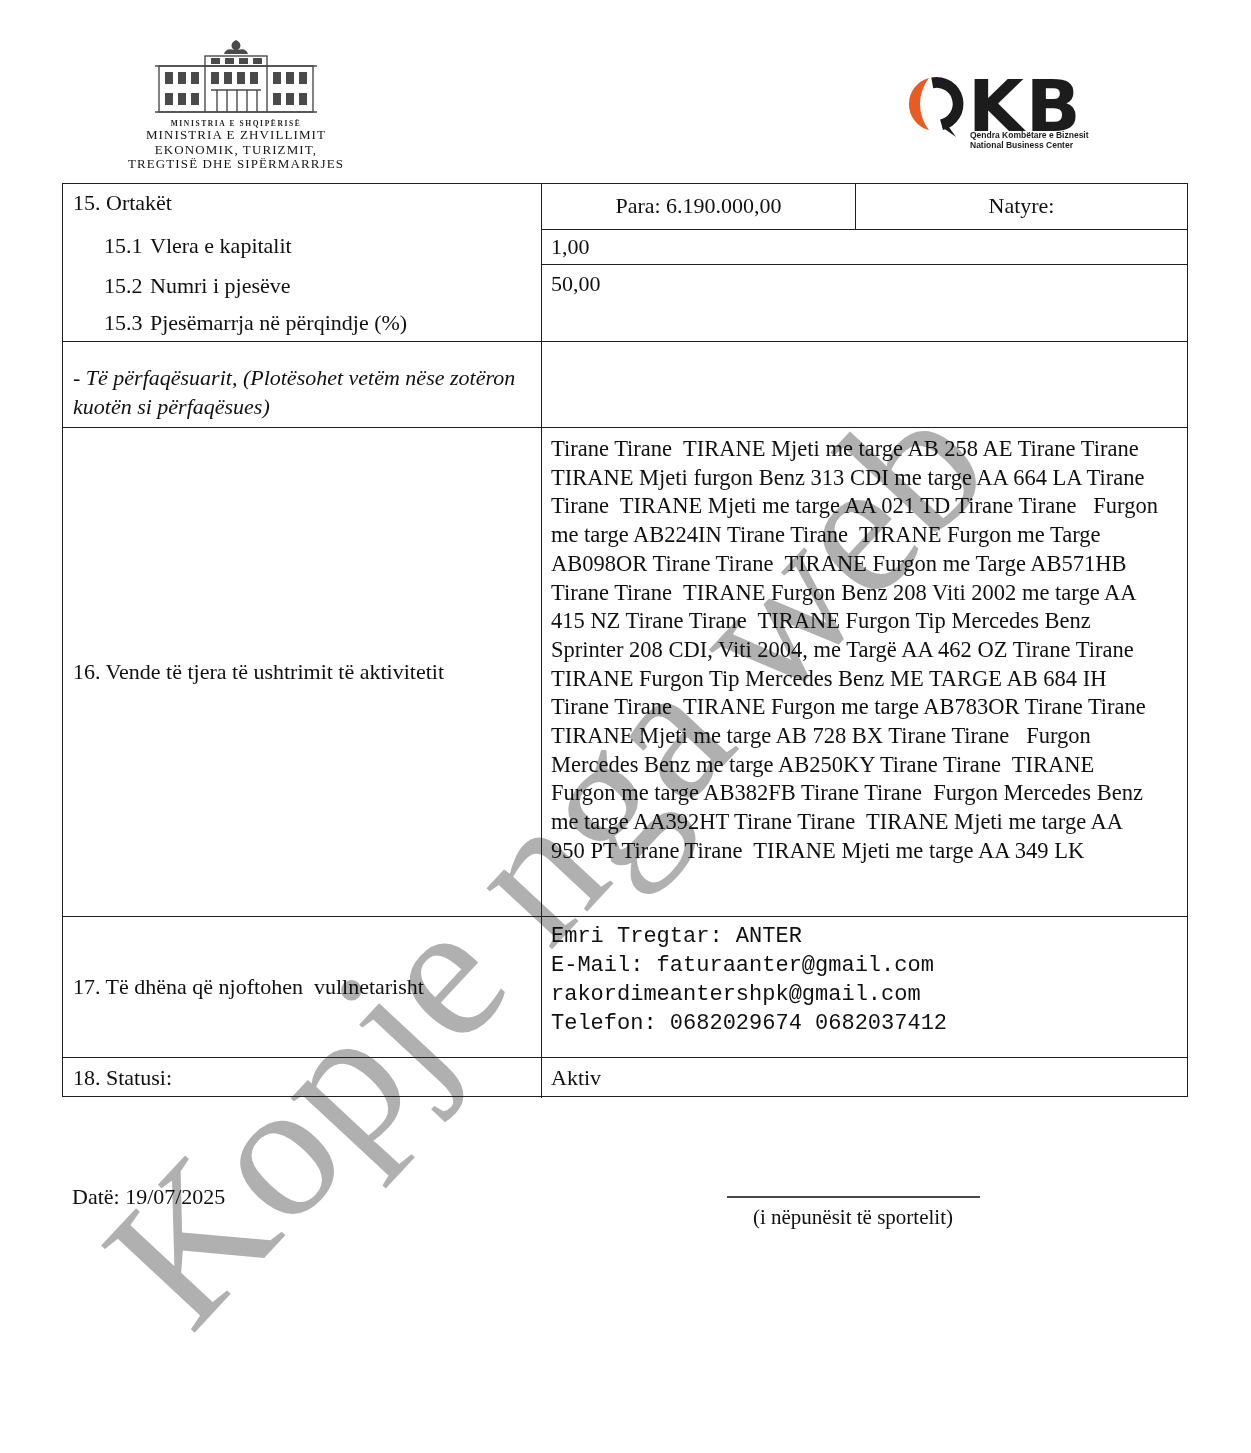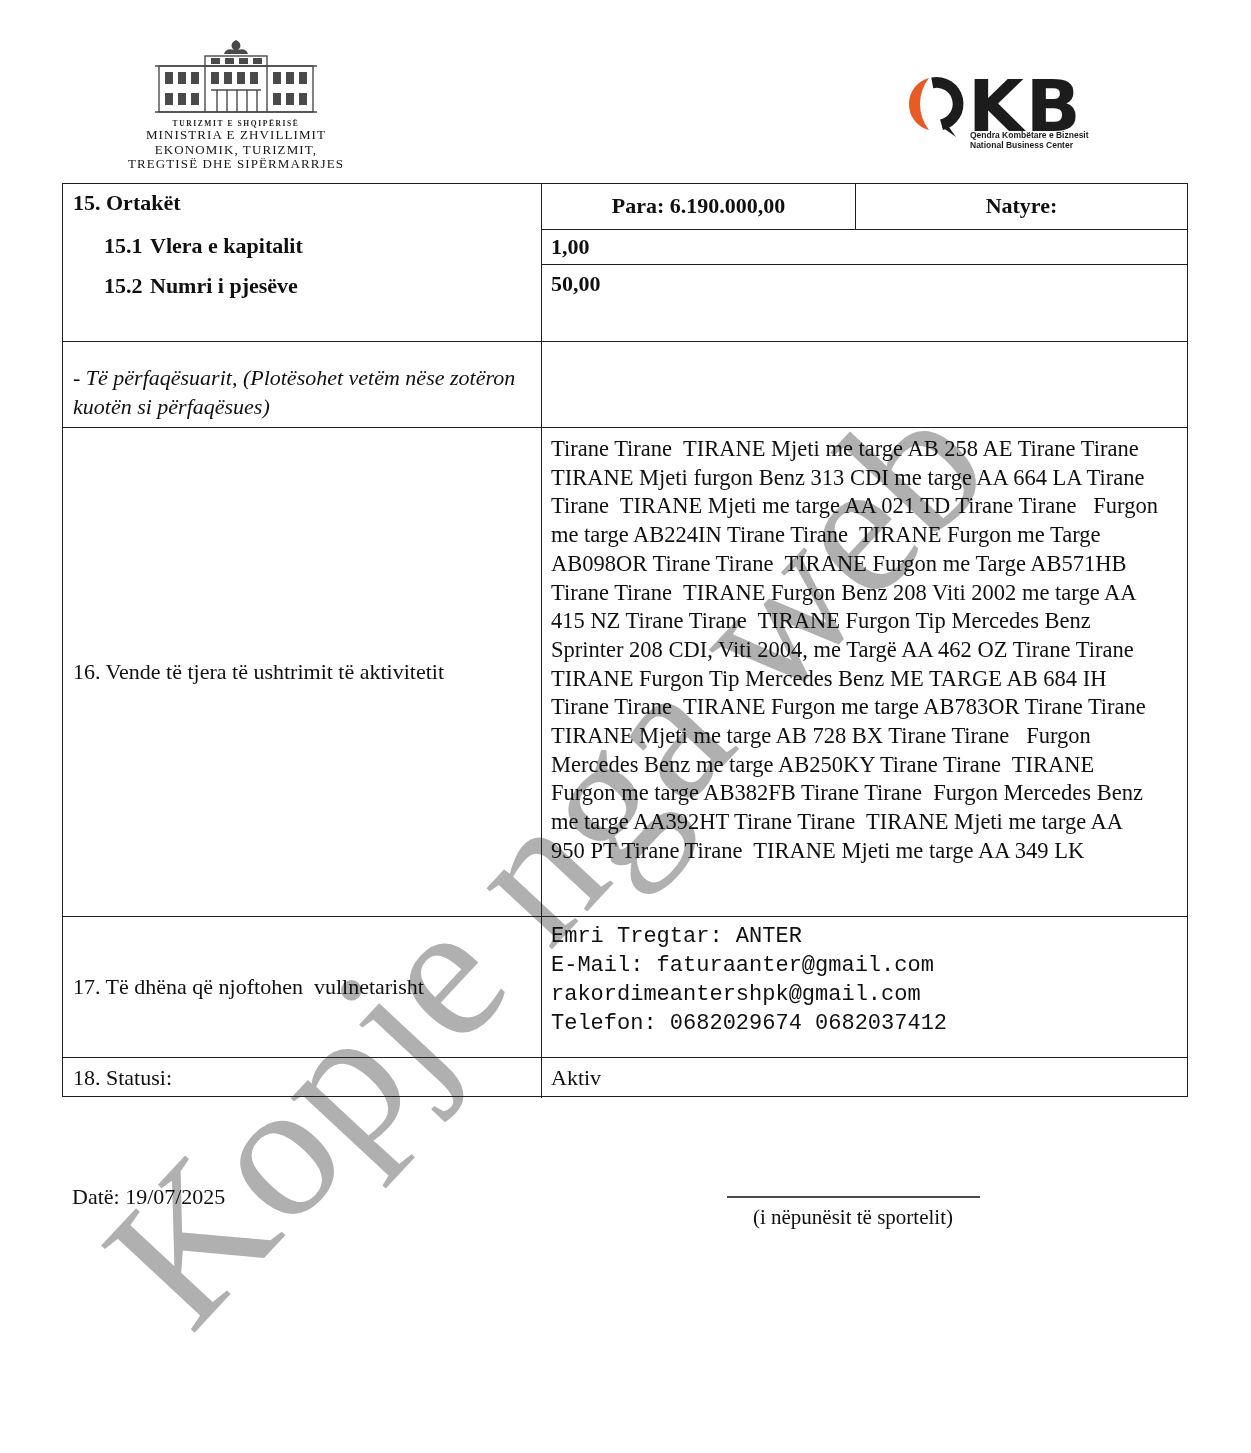--- a/index.html
+++ b/index.html
@@ -33,21 +33,21 @@
   .doc-table{
     position:absolute; left:62px; top:183px; width:1126px; height:914px;
     border:1.6px solid #1f1f1f; font-size:22px; line-height:1.28;
   }
   .trow{display:flex; border-bottom:1.6px solid #1f1f1f; width:100%;}
   .trow:last-child{border-bottom:none;}
   .tleft{width:479px; border-right:1.6px solid #1f1f1f; flex:none;}
   .tright{flex:1; min-width:0;}
 
   
-  .g15{height:158px;font-weight:bold;}
+  .g15{height:158px;}
   .g15 .lline{display:flex; align-items:center; padding-left:10px;}
   .g15 .l1{height:39px;}
   .g15 .l2{height:46px; padding-left:41px;align-items:center;}
   .g15 .l3{height:35px; padding-left:41px;}
   .g15 .l4{height:38px; padding-left:41px;}
   .num{display:inline-block; width:46px; flex:none;}
   .rcell{display:flex; align-items:center; padding-left:9px;}
   .r1{height:39px; border-bottom:1.6px solid #1f1f1f;}
   .r2{height:46px; border-bottom:1.6px solid #1f1f1f; padding-left:0;}
   .r3{height:35px; border-bottom:1.6px solid #1f1f1f;}
@@ -124,21 +124,21 @@
             <rect x="168" y="34" width="8" height="12"></rect>
           <rect x="142" y="55" width="8" height="12"></rect>
             <rect x="155" y="55" width="8" height="12"></rect>
             <rect x="168" y="55" width="8" height="12"></rect>
           <rect x="80" y="34" width="8" height="12"></rect>
             <rect x="93" y="34" width="8" height="12"></rect>
           <rect x="106" y="34" width="8" height="12"></rect>
             <rect x="119" y="34" width="8" height="12"></rect>
         </g>
       </svg>
-      <div class="rep">TURIZMIT E SHQIPËRISË</div>
+      <div class="rep">MINISTRIA E SHQIPËRISË</div>
       <div class="mline">MINISTRIA E ZHVILLIMIT</div>
       <div class="mline">EKONOMIK, TURIZMIT,</div>
       <div class="mline">TREGTISË DHE SIPËRMARRJES</div>
     </div>
 
     <div class="qkb">
       <svg width="200" height="80" viewBox="0 0 200 80">
         <path d="M23 7.9 A27 27 0 0 0 23 60.1 A42.3 42.3 0 0 1 23 7.9 Z" fill="#e65c24"></path>
         <path fill="#1c1c1c" d="M25.3 7.4 A27 27 0 0 1 37 60.1 L34.1 49.5 A16 16 0 0 0 27.2 18.2 Z"></path>
         <path fill="#1c1c1c" d="M36 57 L50 67 L40 53 Z"></path>
@@ -156,20 +156,24 @@
         <div class="tleft">
           <div class="lline l1">15. Ortakët</div>
           <div class="lline l2">
             <span class="num">15.1</span>
             <span>Vlera e kapitalit</span>
           </div>
           <div class="lline l3">
             <span class="num">15.2</span>
             <span>Numri i pjesëve</span>
           </div>
+          <div class="lline l4">
+            <span class="num">15.3</span>
+            <span>Pjesëmarrja në përqindje (%)</span>
+          </div>
         </div>
         <div class="tright">
           <div class="rcell r2">
             <div class="para">Para: 6.190.000,00</div>
             <div class="natyre">Natyre:</div>
           </div>
           <div class="rcell r3">1,00</div>
           <div class="rcell r4">50,00</div>
         </div>
       </div>

